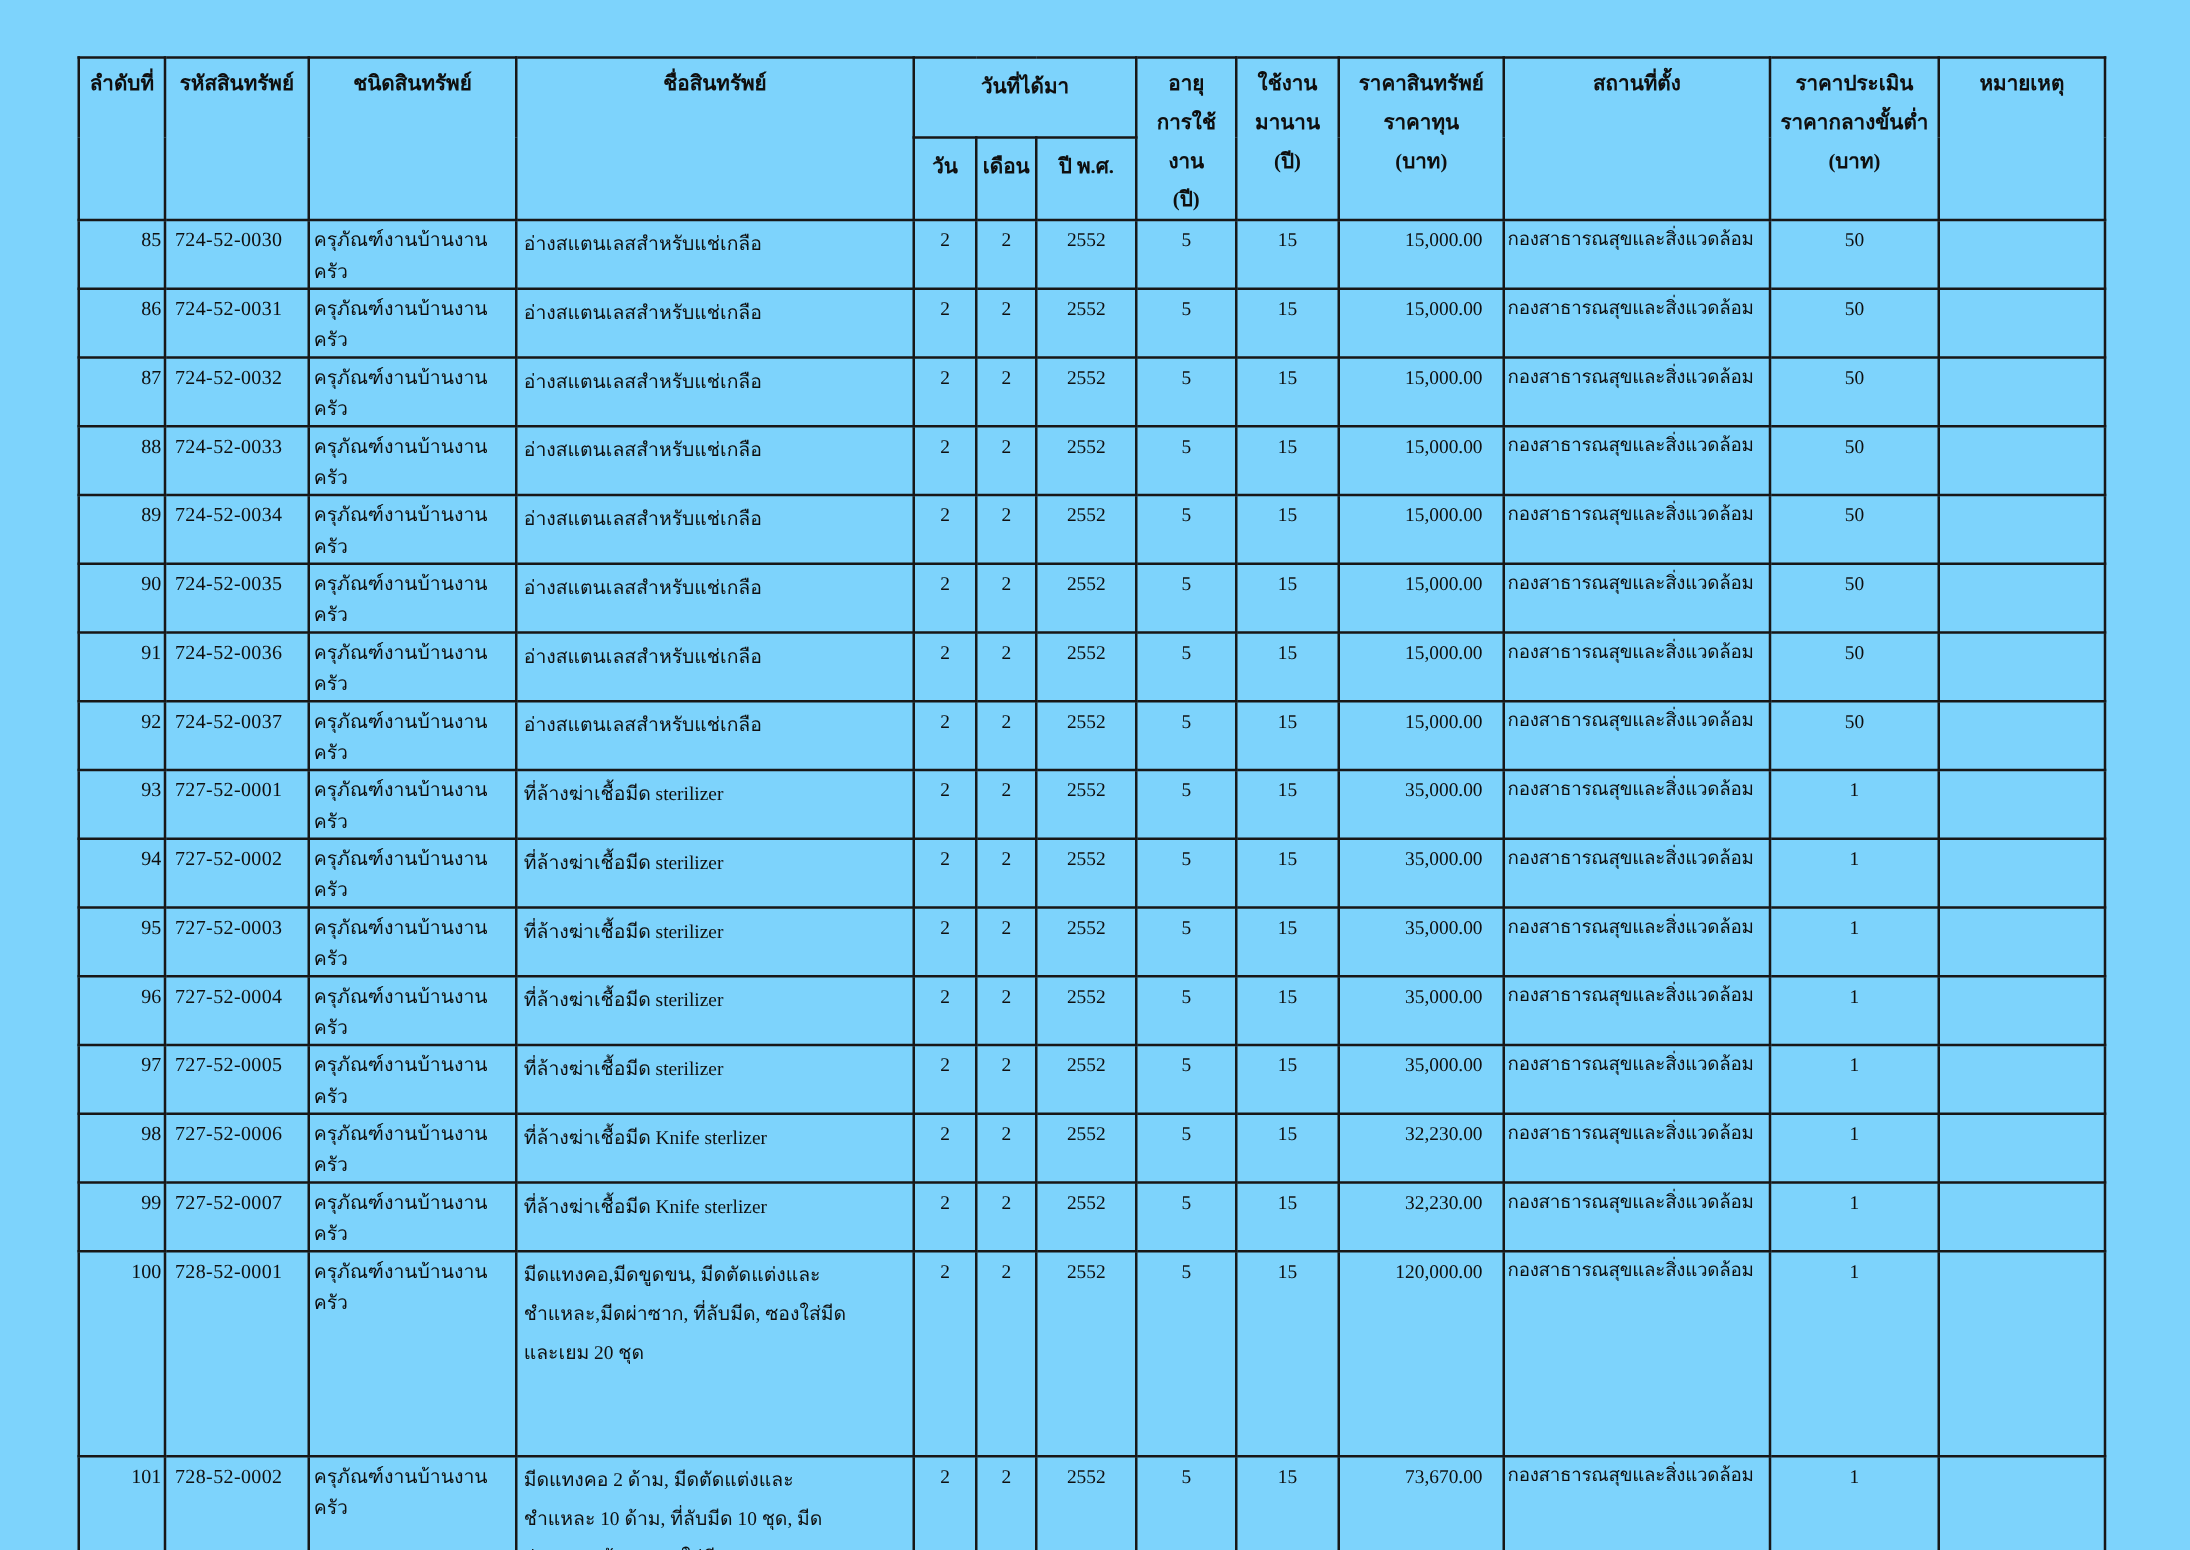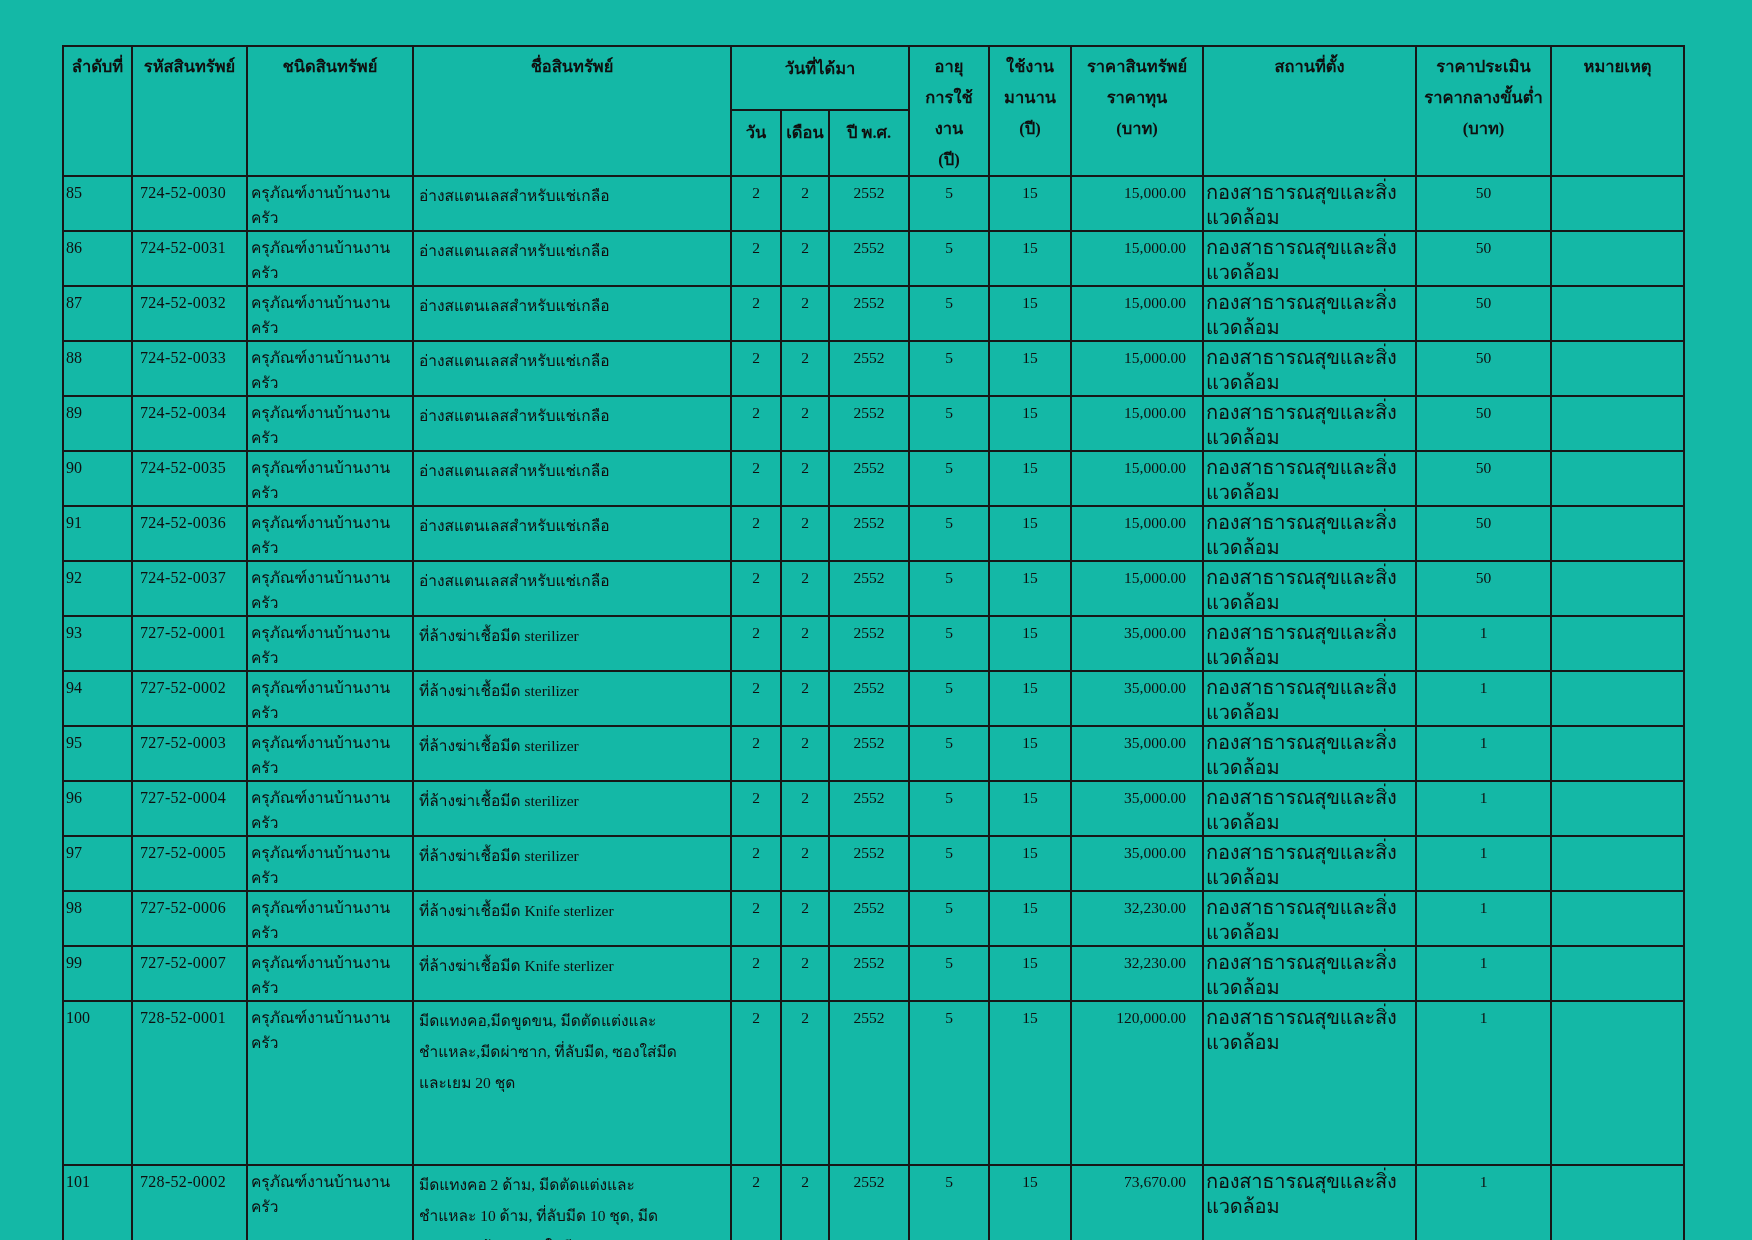--- a/index.html
+++ b/index.html
@@ -1,19 +1,19 @@
 <!DOCTYPE html>
 <html><head>
 <meta charset="utf-8">
 <style>
   html,body{margin:0;padding:0;background:#ffffff;}
   .page{
     position:relative;
     width:1752px;height:1240px;
-    background:#14b8a6;
+    background:#7dd3fc;
     font-family:"Liberation Serif","DejaVu Serif",serif;
     color:#0f0f0f;
     overflow:hidden;
   }
   table.asset-table{
     position:absolute;left:62px;top:45px;
     border-collapse:collapse;table-layout:fixed;
     width:1621px;
   }
   .asset-table th,.asset-table td{
@@ -31,27 +31,27 @@
     white-space:pre-line;
   }
   .asset-table thead tr.sub th{padding-top:6px;}
   .asset-table td{
     font-size:15.5px;
     line-height:25px;
     vertical-align:top;
     padding:3px 2px 0 2px;
     white-space:pre-line;
   }
-  td.c-no{text-align:left;font-size:16px;}
+  td.c-no{text-align:right;font-size:16px;}
   td.c-code{text-align:left;padding-left:7px;font-size:16px;letter-spacing:0.3px;}
   td.c-type{text-align:left;padding-left:3px;}
   td.c-name{text-align:left;padding-left:5px;line-height:31px;}
   td.c-day,td.c-month,td.c-year,td.c-age,td.c-used{text-align:center;font-size:15.5px;}
   td.c-price{text-align:right;padding-right:16px;}
-  td.c-loc{text-align:left;padding-left:2px;font-size:20px;letter-spacing:-0.2px;}
+  td.c-loc{text-align:left;padding-left:2px;font-size:15px;letter-spacing:-0.2px;}
   td.c-appr{text-align:center;}
   td.c-remark{text-align:left;}
 </style>
 </head>
 <body>
 
 <div class="page">
 
   <table class="asset-table">
     <colgroup>

